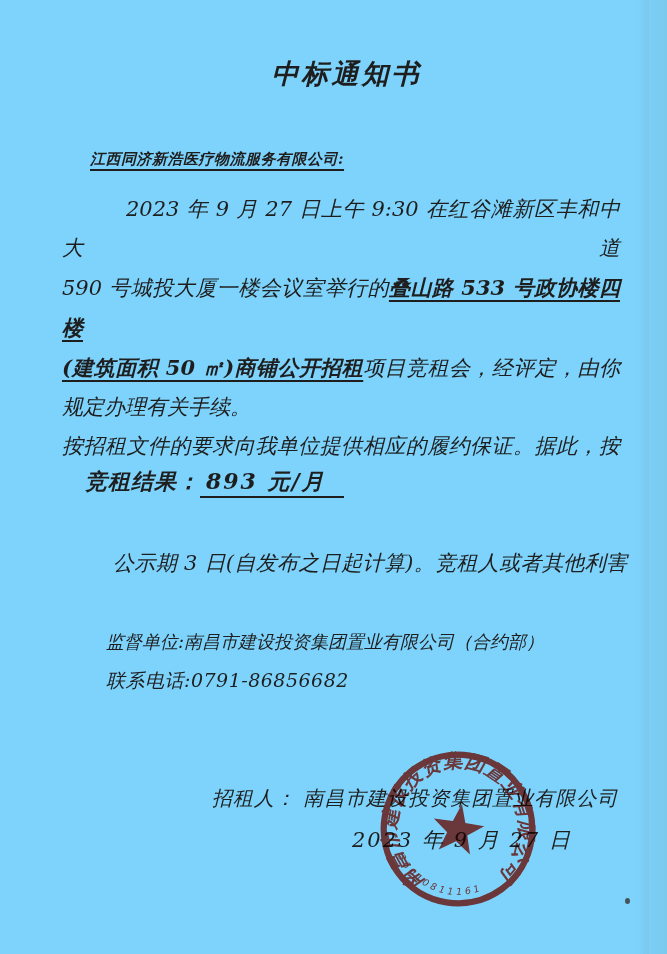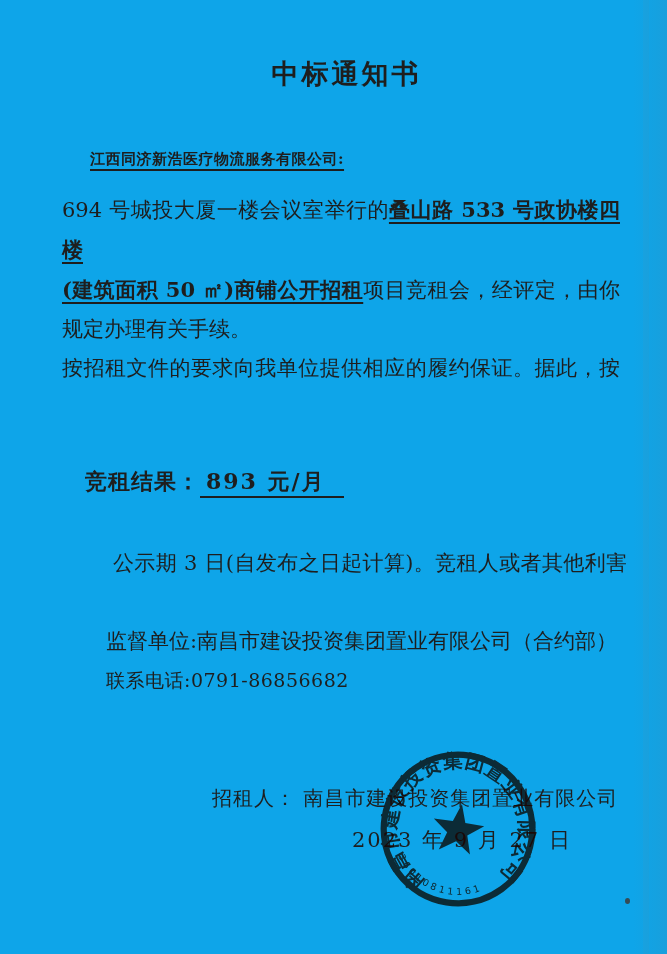--- a/index.html
+++ b/index.html
@@ -1,20 +1,21 @@
 <!DOCTYPE html>
 <html><head>
 <meta charset="utf-8">
 <style>
   html,body { margin:0; padding:0; background:#ffffff; }
   .page {
     position:relative; width:667px; height:954px; overflow:hidden;
-    background:#0ea5e9;
+    background:#7dd3fc;
     font-family:"DejaVu Serif","Liberation Serif",serif;
     color:#1e1e1e;
+    font-style:italic;
   }
   
   .page::before {
     content:""; position:absolute; top:0; right:0; bottom:0; width:34px;
     background:linear-gradient(to right, rgba(110,110,110,0), rgba(110,110,110,0.10));
     pointer-events:none;
   }
   .page::after {
     content:""; position:absolute; top:0; right:18px; bottom:0; width:6px;
     background:rgba(140,140,140,0.06); pointer-events:none;
@@ -37,21 +38,21 @@
   .ind1 { text-indent:64px; }
   .ind2 { text-indent:44px; }
   .emph {
     font-weight:700;
     text-decoration:underline; text-decoration-thickness:2px; text-underline-offset:5px;
   }
   .result { position:absolute; top:467px; left:85px; font-size:22px; font-weight:700; letter-spacing:1px; }
   .result .value {
     border-bottom:2px solid #1e1e1e; padding:0 18px 2px 6px; letter-spacing:2px;
   }
-  .supervisor { position:absolute; top:622px; left:106px; font-size:21px; line-height:39px; }
+  .supervisor { position:absolute; top:622px; left:106px; font-size:18px; line-height:39px; }
   .phone      { position:absolute; top:661px; left:106px; font-size:19px; line-height:39px; letter-spacing:0.5px; }
   .signer     { position:absolute; top:779px; left:212px; font-size:20px; line-height:39px; letter-spacing:1px; }
   .date       { position:absolute; top:821px; left:352px; font-size:21px; line-height:39px; letter-spacing:2px; }
   .seal {
     position:absolute; left:379px; top:750px; width:158px; height:158px;
     transform:rotate(9deg);
     mix-blend-mode:multiply; opacity:0.92;
   }
   .speck {
     position:absolute; left:625px; top:898px; width:5px; height:6px;
@@ -61,21 +62,22 @@
 </head>
 <body>
 
 <div class="page">
 
   <h1 class="title">中标通知书</h1>
 
   <div class="addressee">江西同济新浩医疗物流服务有限公司:</div>
 
   <div class="block para1">
-    <div class="line just"><span>694 号城投大厦一楼会议室举行的</span><span class="emph">叠山路 533 号政协楼四楼</span></div>
+    <div class="line just ind1">2023 年 9 月 27 日上午 9:30 在红谷滩新区丰和中大道</div>
+    <div class="line just"><span>590 号城投大厦一楼会议室举行的</span><span class="emph">叠山路 533 号政协楼四楼</span></div>
     <div class="line just"><span class="emph">(建筑面积 50 ㎡)商铺公开招租</span><span>项目竞租会，经评定，由你</span></div>
     <div class="line">规定办理有关手续。</div>
     <div class="line just">按招租文件的要求向我单位提供相应的履约保证。据此，按</div>
   </div>
 
   <div class="result">
     <span>竞租结果：</span><span class="value">893 元/月</span>
   </div>
 
   <div class="block notice">

